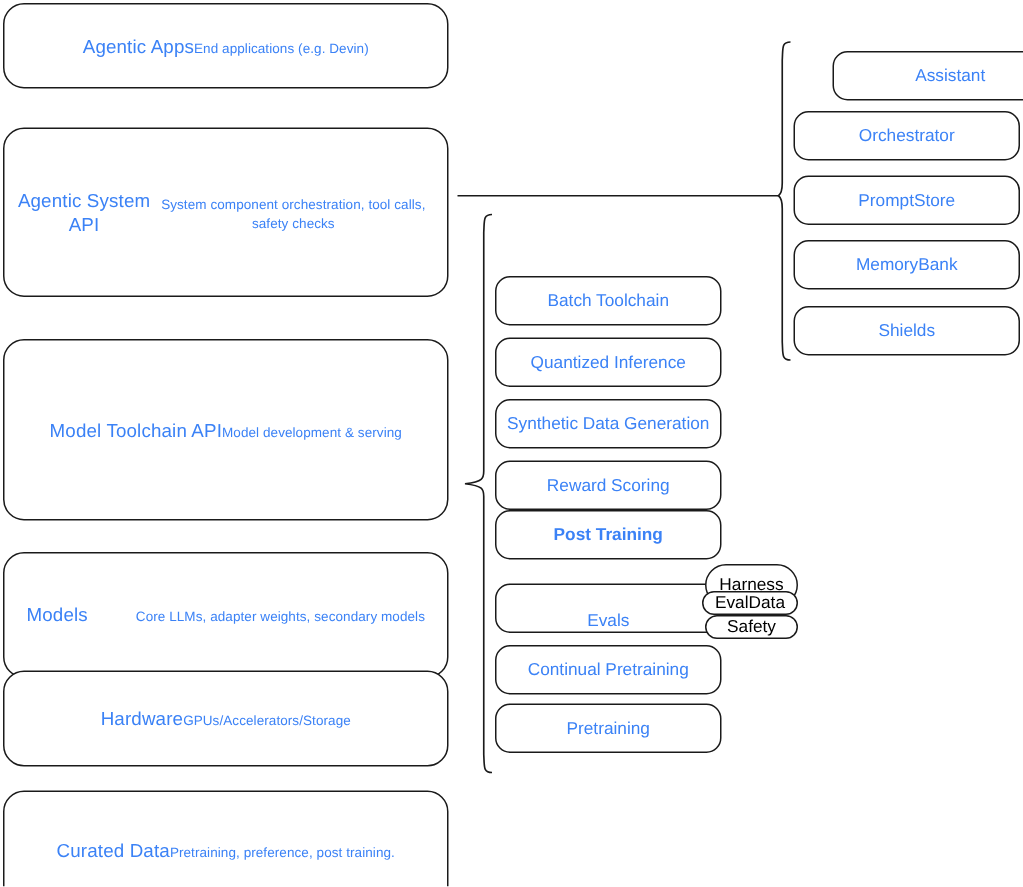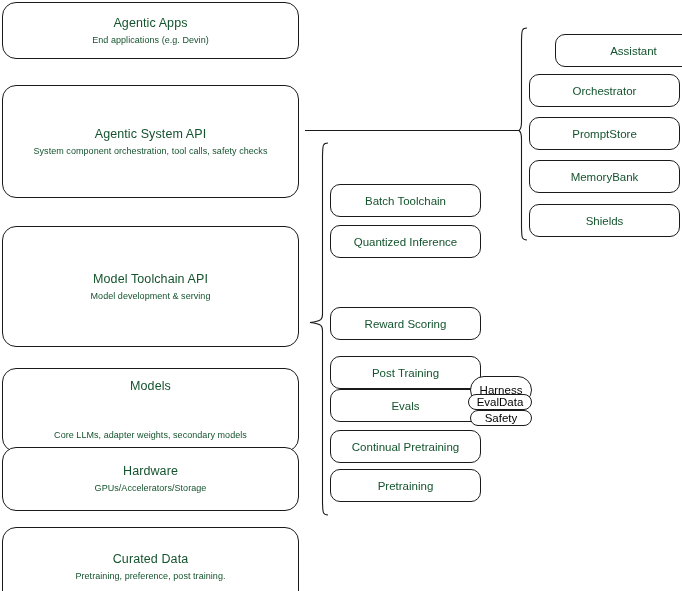--- a/index.html
+++ b/index.html
@@ -14,25 +14,25 @@
     background: #ffffff;
     font-family: "Liberation Sans", sans-serif;
     overflow: hidden;
   }
   .node {
     position: absolute;
     box-sizing: border-box;
     border: 1px solid #1a1a1a;
     background: #ffffff;
     display: flex;
-    flex-direction: column;
+    flex-direction: row;
     align-items: center;
     justify-content: center;
     text-align: center;
-    color: #14532d;
+    color: #3b82f6;
   }
   
   .layer {
     border-radius: 14px;
     padding: 4px 8px;
   }
   .layer .title {
     font-size: 12.5px;
     line-height: 16px;
     letter-spacing: 0.1px;
@@ -112,27 +112,30 @@
     <div class="title">Curated Data</div>
     <div class="sub">Pretraining, preference, post training.</div>
   </div>
 
   <div class="node chip" style="left:330px; top:184px; width:151px; height:33px;">
     <span>Batch Toolchain</span>
   </div>
   <div class="node chip" style="left:330px; top:225px; width:151px; height:33px;">
     <span>Quantized Inference</span>
   </div>
+  <div class="node chip" style="left:330px; top:266px; width:151px; height:33px;">
+    <span>Synthetic Data Generation</span>
+  </div>
   <div class="node chip" style="left:330px; top:307px; width:151px; height:33px;">
     <span>Reward Scoring</span>
   </div>
-  <div class="node chip" style="left:330px; top:356px; width:151px; height:33px;">
+  <div class="node chip" style="left:330px; top:340px; width:151px; height:33px;font-weight:bold;">
     <span>Post Training</span>
   </div>
-  <div class="node chip" style="left:330px; top:389px; width:151px; height:33px;">
+  <div class="node chip" style="left:330px; top:389px; width:151px; height:33px;align-items:flex-end;">
     <span>Evals</span>
   </div>
   <div class="node chip" style="left:330px; top:430px; width:151px; height:33px;">
     <span>Continual Pretraining</span>
   </div>
   <div class="node chip" style="left:330px; top:469px; width:151px; height:33px;">
     <span>Pretraining</span>
   </div>
 
   <div class="pill" style="left:470px; top:376px; width:62px; height:28px;">

